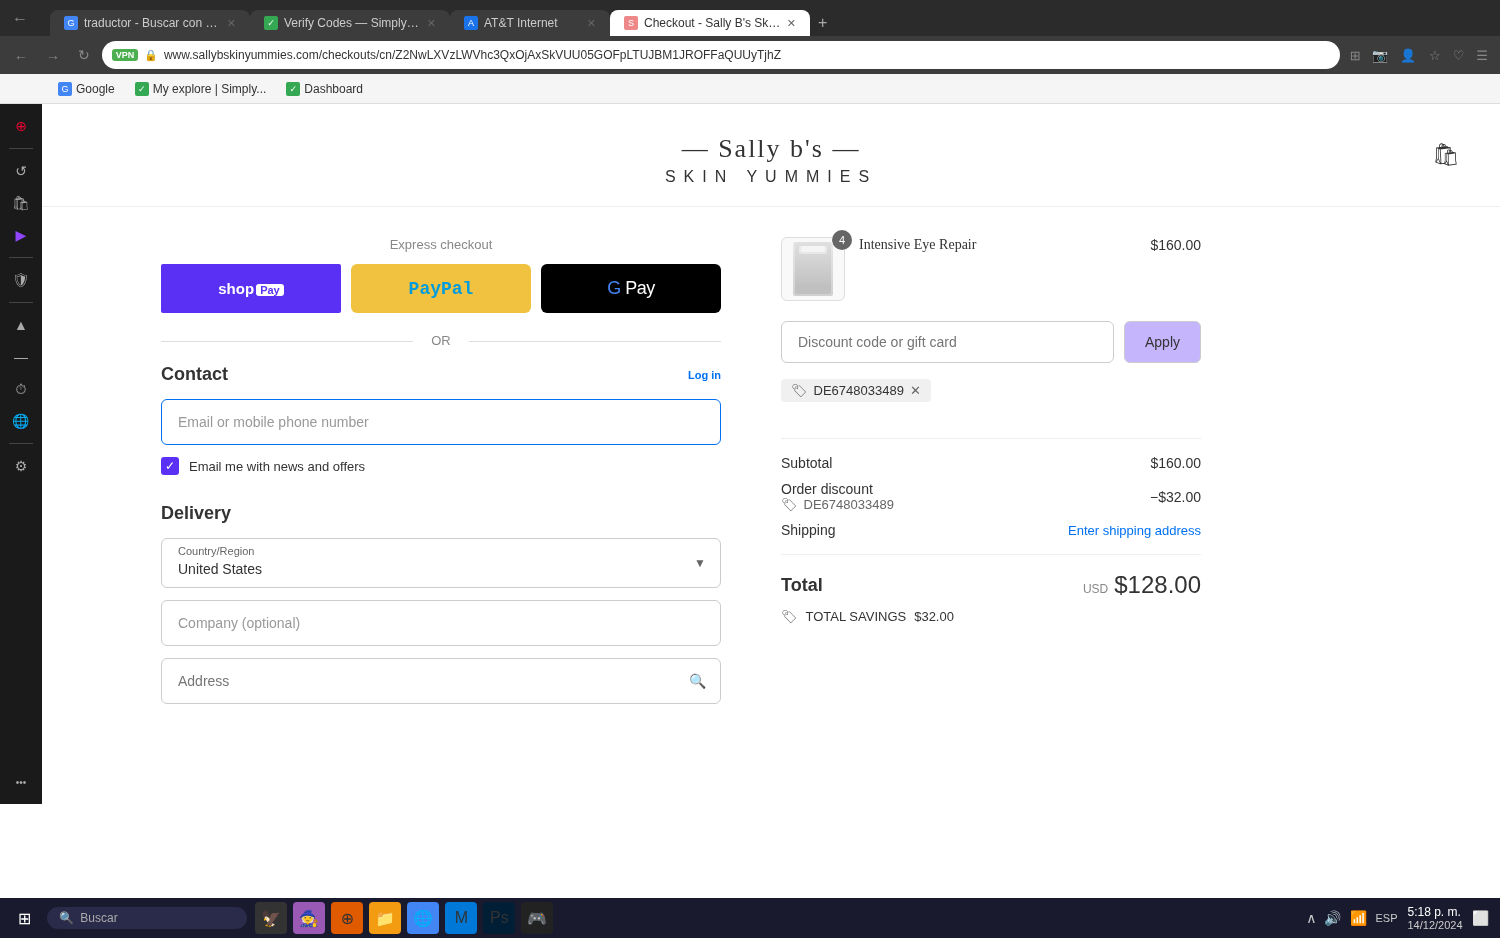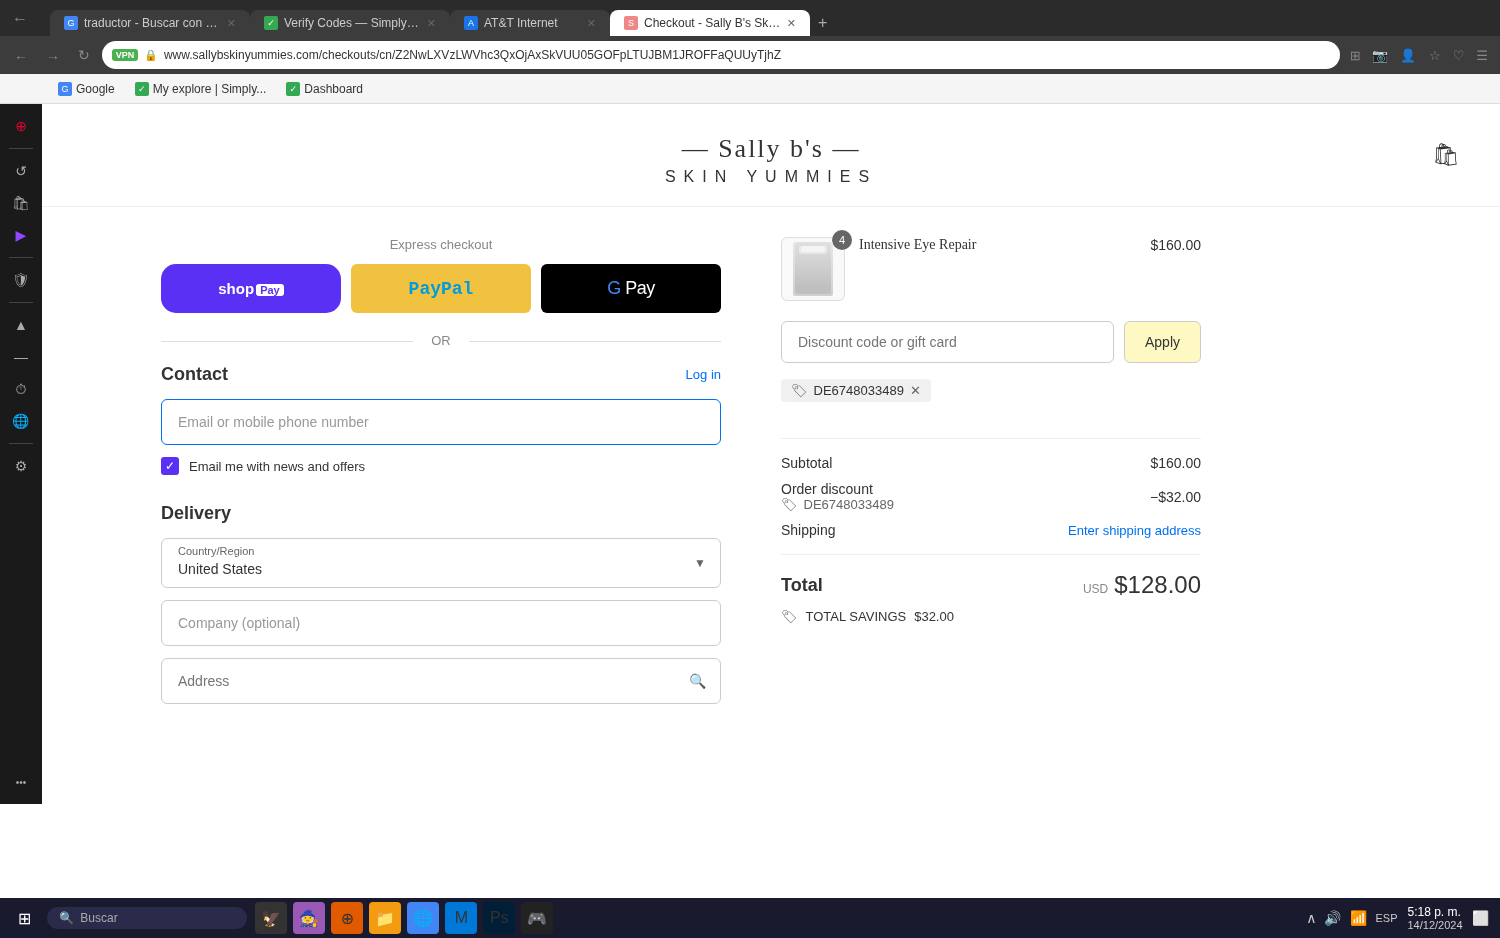--- a/index.html
+++ b/index.html
@@ -46,31 +46,31 @@
 
     
     .checkout-wrapper { display: flex; max-width: 1300px; margin: 0 auto; padding: 30px 40px; gap: 60px; }
 
     
     .checkout-left { flex: 1; max-width: 560px; }
 
     .express-checkout { text-align: center; margin-bottom: 20px; }
     .express-checkout-title { color: #888; font-size: 13px; margin-bottom: 12px; }
     .express-btns { display: flex; gap: 10px; }
-    .btn-shop-pay { flex: 1; background: #5a31f4; border: none; border-radius: 15px; padding: 14px; cursor: pointer; display: flex; align-items: center; justify-content: center; }
+    .btn-shop-pay { flex: 1; background: #5a31f4; border: none; border-radius: 2px; padding: 14px; cursor: pointer; display: flex; align-items: center; justify-content: center; }
     .btn-paypal { flex: 1; background: #f0c240; border: none; border-radius: 6px; padding: 14px; cursor: pointer; display: flex; align-items: center; justify-content: center; }
     .btn-gpay { flex: 1; background: #000000; border: none; border-radius: 6px; padding: 14px; cursor: pointer; display: flex; align-items: center; justify-content: center; }
 
     .or-divider { text-align: center; color: #888; font-size: 13px; margin: 16px 0; position: relative; }
     .or-divider::before, .or-divider::after { content: ''; position: absolute; top: 50%; width: 45%; height: 1px; background: #ddd; }
     .or-divider::before { left: 0; }
     .or-divider::after { right: 0; }
 
     .section-title { font-size: 18px; font-weight: 600; color: #333; margin-bottom: 14px; display: flex; justify-content: space-between; align-items: center; }
-    .section-title a { font-size: 13px; font-weight: normal; color: #0070f3; text-decoration: none; }
+    .section-title a { font-size: 11px; font-weight: bold; color: #0070f3; text-decoration: none; }
 
     .form-input { width: 100%; border: 1.5px solid #0070f3; border-radius: 6px; padding: 14px 16px; font-size: 14px; color: #333; outline: none; }
     .form-input::placeholder { color: #999; }
 
     .checkbox-row { display: flex; align-items: center; gap: 10px; margin-top: 12px; }
     .checkbox-box { width: 18px; height: 18px; background: #5a31f4; border-radius: 3px; display: flex; align-items: center; justify-content: center; flex-shrink: 0; }
     .checkbox-label { font-size: 13px; color: #333; }
 
     .delivery-section { margin-top: 28px; }
     .form-select-wrapper { position: relative; border: 1px solid #ccc; border-radius: 6px; margin-bottom: 12px; }
@@ -95,21 +95,21 @@
     .product-img-wrapper { position: relative; width: 64px; height: 64px; border: 1px solid #ddd; border-radius: 6px; background: #f9f9f9; display: flex; align-items: center; justify-content: center; flex-shrink: 0; }
     .product-badge { position: absolute; top: -8px; right: -8px; width: 20px; height: 20px; background: #666; border-radius: 50%; color: white; font-size: 11px; display: flex; align-items: center; justify-content: center; }
     .product-img { width: 40px; height: 54px; background: linear-gradient(180deg, #e8e8e8 0%, #d0d0d0 100%); border-radius: 2px; position: relative; }
     .product-img::after { content: ''; position: absolute; top: 4px; left: 8px; right: 8px; height: 6px; background: rgba(255,255,255,0.5); border-radius: 2px; }
     .product-info { flex: 1; font-family: Liberation Serif, serif; }
     .product-name { font-size: 14px; color: #333; font-weight: 500; margin-bottom: 4px; }
     .product-price { font-size: 14px; color: #333; font-weight: 500; margin-left: auto; }
 
     .discount-row { display: flex; gap: 10px; margin-bottom: 16px; }
     .discount-input { flex: 1; border: 1px solid #ccc; border-radius: 6px; padding: 12px 16px; font-size: 14px; color: #999; outline: none; }
-    .apply-btn { background: #fef9c3; border: 1px solid #ccc; border-radius: 6px; padding: 12px 20px; font-size: 14px; color: #333; cursor: pointer; font-weight: 500; }
+    .apply-btn { background: #c4b5fd; border: 1px solid #ccc; border-radius: 6px; padding: 12px 20px; font-size: 14px; color: #333; cursor: pointer; font-weight: 500; }
 
     .discount-tag { display: inline-flex; align-items: center; gap: 6px; background: #f0f0f0; border-radius: 4px; padding: 4px 10px; font-size: 13px; color: #333; margin-bottom: 20px; }
     .discount-tag-icon { font-size: 13px; color: #666; }
     .discount-tag-remove { color: #666; cursor: pointer; font-size: 13px; }
 
     .order-summary { border-top: 1px solid #eee; padding-top: 16px; }
     .summary-row { display: flex; justify-content: space-between; align-items: center; margin-bottom: 10px; font-size: 14px; color: #333; }
     .summary-row.discount { color: #333; }
     .discount-detail { display: flex; align-items: center; gap: 6px; font-size: 13px; color: #666; }
     .summary-row.shipping { color: #333; }

